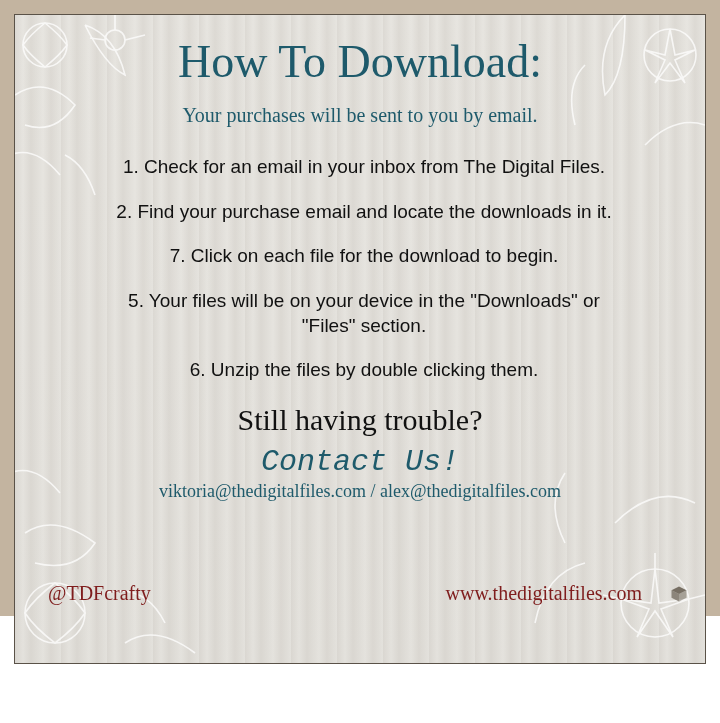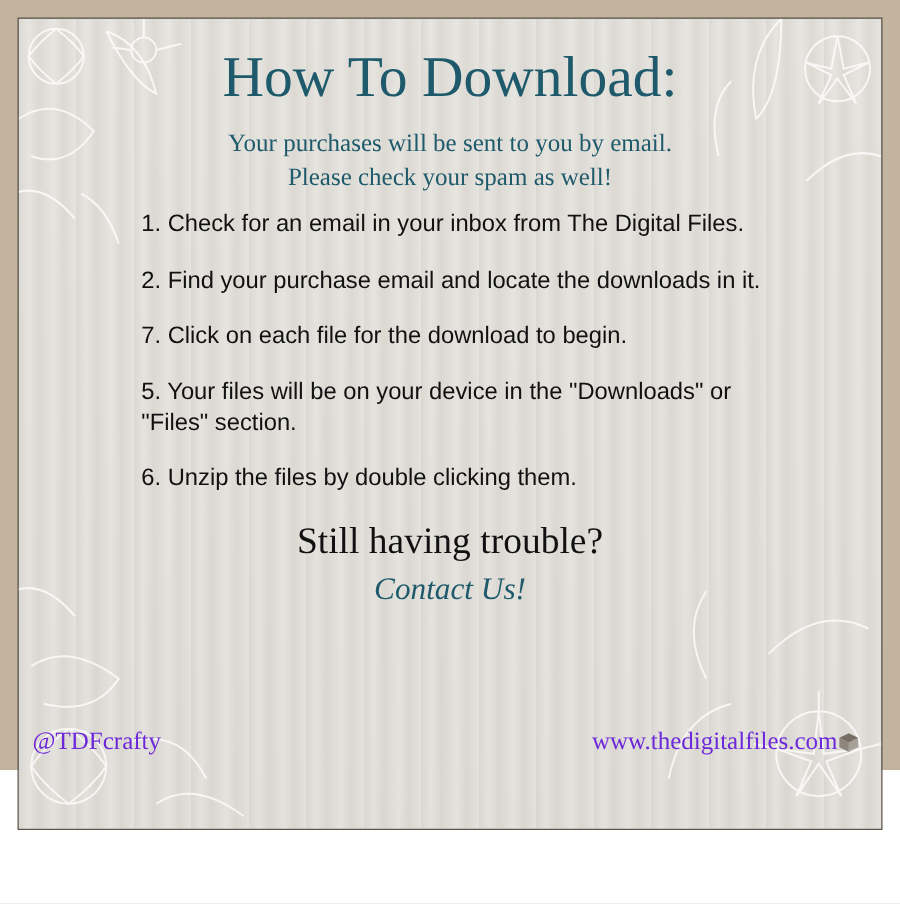--- a/index.html
+++ b/index.html
@@ -16,29 +16,29 @@
         rgba(228,226,221,.2) 46px),
       linear-gradient(180deg,#e7e5e0,#e3e1dc);
     overflow:hidden}
   .floral{position:absolute;pointer-events:none;opacity:.75}
   .floral.tl{top:-10px;left:-10px;width:200px;height:220px}
   .floral.tr{top:-10px;right:-10px;width:200px;height:220px;transform:scaleX(-1)}
   .floral.bl{bottom:-10px;left:-10px;width:220px;height:260px}
   .floral.br{bottom:-10px;right:-10px;width:220px;height:260px;transform:scaleX(-1)}
   .content{position:relative;z-index:2;padding:20px 70px 0 70px;text-align:center}
   h1{font-size:46px;font-weight:400;color:#1e5a6b;margin-bottom:14px}
-  .subtitle{font-size:20px;color:#1e5a6b;line-height:1.35;margin-bottom:12px}
-  .steps{text-align:left;font-family:Arial,Helvetica,sans-serif;font-size:19px;color:#111;line-height:1.3;padding:0 20px 0 28px}
+  .subtitle{font-size:20px;color:#1e5a6b;line-height:1.35;margin-bottom:26px}
+  .steps{text-align:center;font-family:Arial,Helvetica,sans-serif;font-size:19px;color:#111;line-height:1.3;padding:0 20px 0 28px}
   .steps p{margin-bottom:20px}
   .trouble{font-size:30px;color:#111;margin-top:2px;margin-bottom:8px}
-  .contact-head{font-size:25px;color:#1e5a6b;font-style:italic;font-family:Liberation Serif, serif;margin-bottom:2px}
+  .contact-head{font-size:30px;color:#1e5a6b;font-style:italic;font-family:Liberation Mono, monospace;margin-bottom:2px}
   .emails{font-size:18px;color:#1e5a6b}
-  .footer{position:absolute;left:8px;right:14px;bottom:0;height:45px;display:flex;align-items:center;justify-content:space-between;padding:0 18px;color:#6d28d9;font-size:20px}
+  .footer{position:absolute;left:30px;right:14px;bottom:0;height:45px;display:flex;align-items:center;justify-content:space-between;padding:0 18px;color:#7f1d1d;font-size:20px}
   .footer .left{display:flex;align-items:center;gap:8px}
-  .footer .right{display:flex;align-items:center;gap:0}
+  .footer .right{display:flex;align-items:center;gap:28px}
   .cube{width:18px;height:18px;display:inline-block}
 </style>
 </head>
 <body>
 
 <div class="outer">
 
   <div class="card">
 
     <svg class="floral tl" viewBox="0 0 200 220">
@@ -82,31 +82,31 @@
         <path d="M20 90 Q60 70 100 110"></path>
         <path d="M130 150 Q170 160 180 210"></path>
         <path d="M150 60 Q170 90 150 130"></path>
       </g>
     </svg>
 
     <div class="content">
       <h1>How To Download:</h1>
       <div class="subtitle">
         <span>Your purchases will be sent to you by email.</span><br>
-        <span>Please check your spam as well!</span>
       </div>
       <div class="steps">
         <p>1. Check for an email in your inbox from The Digital Files.</p>
         <p>2. Find your purchase email and locate the downloads in it.</p>
         <p>7. Click on each file for the download to begin.</p>
         <p>5. Your files will be on your device in the "Downloads" or "Files" section.</p>
         <p>6. Unzip the files by double clicking them.</p>
       </div>
       <div class="trouble">Still having trouble?</div>
       <div class="contact-head">Contact Us!</div>
+      <div class="emails">viktoria@thedigitalfiles.com / alex@thedigitalfiles.com</div>
     </div>
   </div>
 
   <div class="footer">
     <div class="left">
       <span>@TDFcrafty</span>
     </div>
     <div class="right">
       <span>www.thedigitalfiles.com</span>
       <svg class="cube" viewBox="0 0 24 24">

